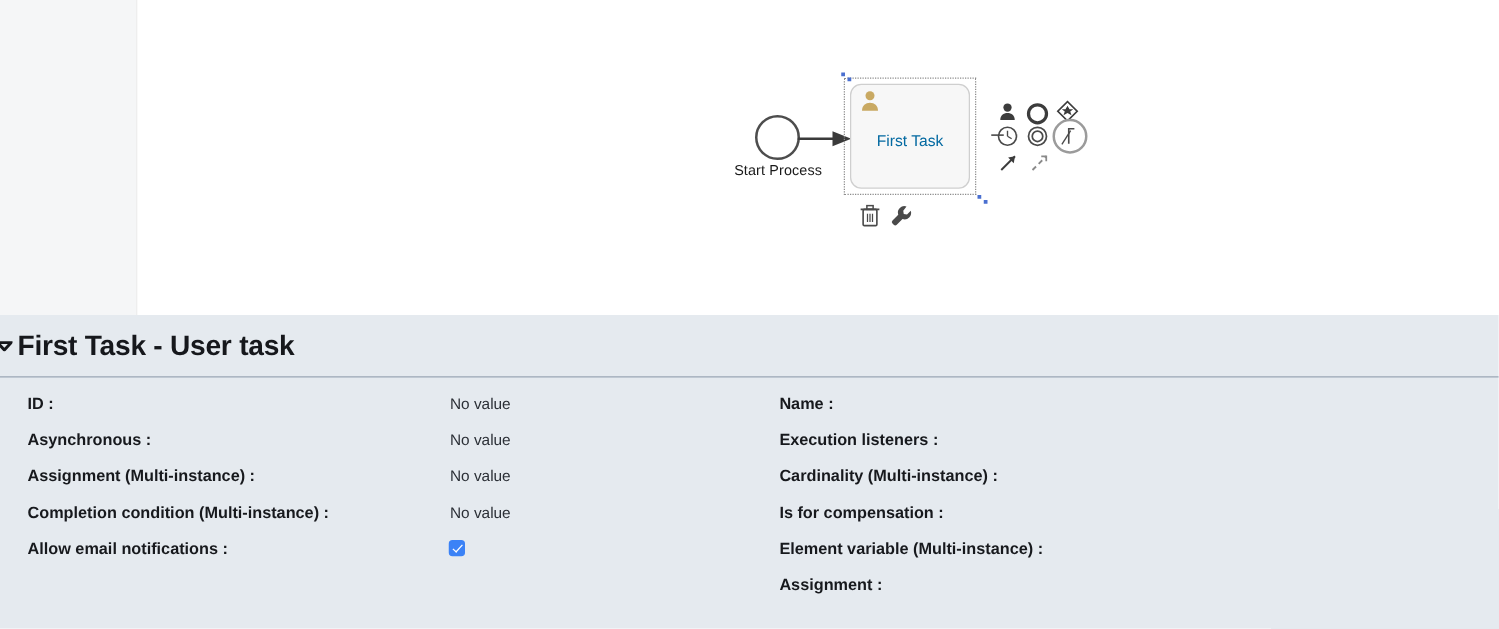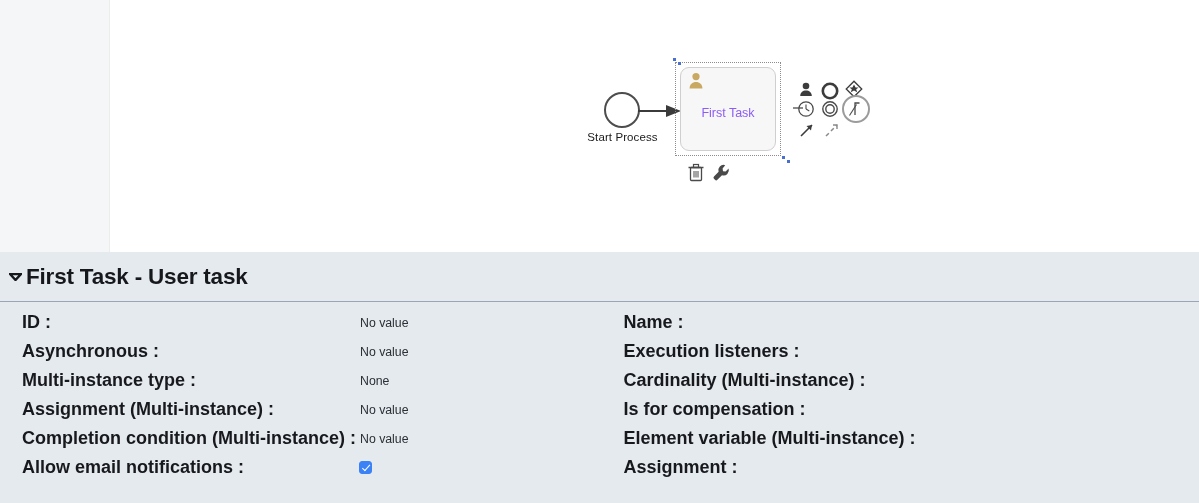--- a/index.html
+++ b/index.html
@@ -54,21 +54,21 @@
   .task-box {
     position: absolute; left: 570px; top: 67px;
     width: 96px; height: 84px;
     background: #f7f7f7;
     border: 1.5px solid #cfcfcf;
     border-radius: 9px;
   }
   .task-label {
     position: absolute; left: 570px; top: 106px;
     width: 96px; text-align: center;
-    font-size: 12.5px; color: #8b5cf6;
+    font-size: 12.5px; color: #0369a1;
   }
   .task-type-icon { position: absolute; left: 578px; top: 72px; }
 
   .anchor { position: absolute; width: 3px; height: 3px; background: #4a6fd0; }
   .anchor.a1 { left: 563px; top: 58px; }
   .anchor.a2 { left: 568px; top: 62px; }
   .anchor.a3 { left: 672px; top: 156px; }
   .anchor.a4 { left: 677px; top: 160px; }
 
   .context-pad { position: absolute; left: 683px; top: 78px; }
@@ -76,21 +76,21 @@
 
   
   .props-panel {
     position: absolute; left: 0; top: 252px;
     width: 1199px; height: 251px;
     background: #e5eaef;
   }
   .props-header {
     position: relative; height: 50px;
     display: flex; align-items: center;
-    padding-left: 12px;
+    padding-left: 0px;
     border-bottom: 1px solid #9aa6b5;
   }
   .chevron {
     width: 16px; margin-left: -5px;
     display: flex; align-items: center; justify-content: center;
     color: #1a1a1a;
   }
   .props-title {
     font-size: 22.5px; font-weight: bold; color: #16181c;
     letter-spacing: -0.2px; white-space: nowrap;
@@ -108,21 +108,21 @@
     width: 599.5px;
     padding: 0;
   }
   .prop-row {
     position: relative;
     height: 29px;
     display: flex;
     align-items: center;
   }
   .prop-label {
-    font-size: 18px; font-weight: bold; color: #17191d;
+    font-size: 13px; font-weight: bold; color: #17191d;
     padding-left: 22px;
     white-space: nowrap;
   }
   .prop-value {
     position: absolute; left: 360px;
     font-size: 12.3px; color: #2b2f36;
     white-space: nowrap;
   }
   .props-col.right .prop-label { padding-left: 24px; }
 
@@ -261,24 +261,20 @@
           <span class="prop-label">ID :</span>
           <span class="prop-value">No value</span>
         </div>
 
         <div class="prop-row">
           <span class="prop-label">Asynchronous :</span>
           <span class="prop-value">No value</span>
         </div>
 
 
-        <div class="prop-row">
-          <span class="prop-label">Multi-instance type :</span>
-          <span class="prop-value">None</span>
-        </div>
 
         <div class="prop-row">
           <span class="prop-label">Assignment (Multi-instance) :</span>
           <span class="prop-value">No value</span>
         </div>
 
         <div class="prop-row">
           <span class="prop-label">Completion condition (Multi-instance) :</span>
           <span class="prop-value">No value</span>
         </div>

